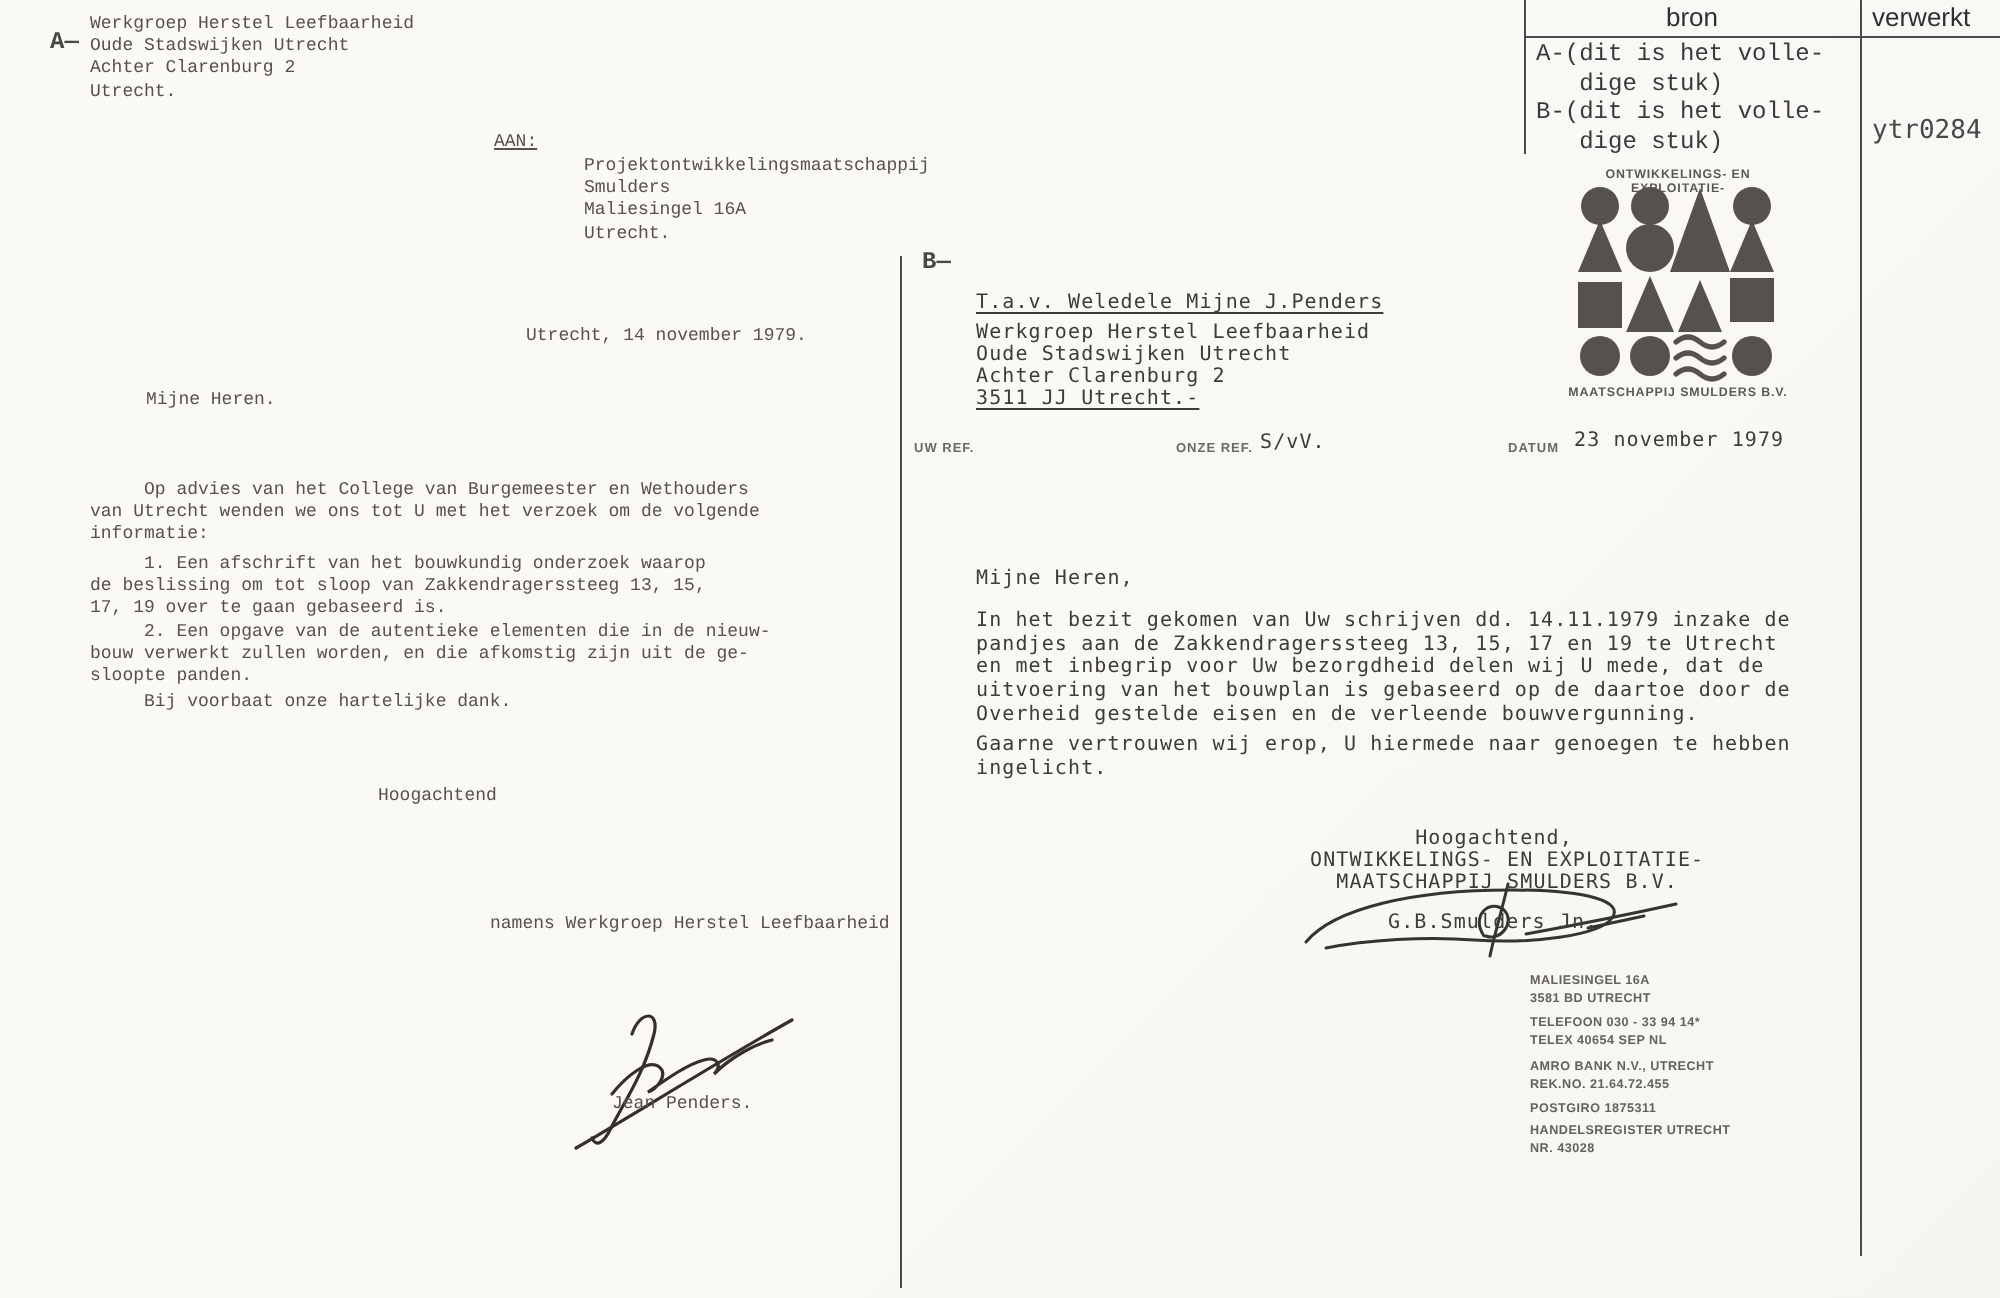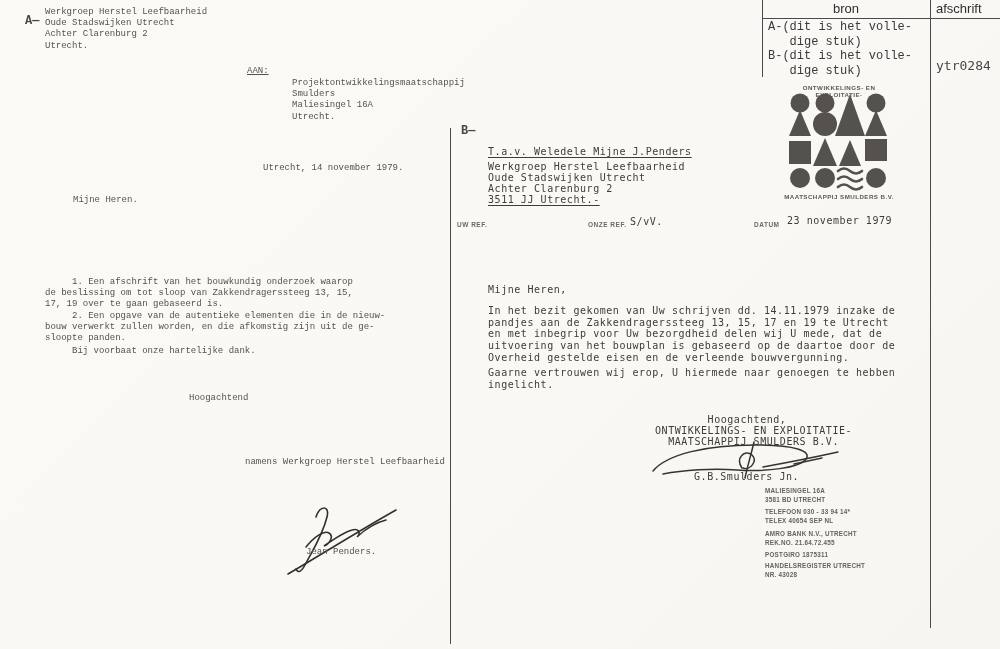--- a/index.html
+++ b/index.html
@@ -27,21 +27,21 @@
   .reg-notes{font-family:"Liberation Mono",monospace;font-size:12px;line-height:14.6px;color:#3c3a38;}
   .reg-code{font-family:"DejaVu Sans Mono",monospace;font-size:13px;color:#4a4846;}
   svg{display:block;}
 </style>
 </head>
 <body>
 
 <div class="paper">
 
   <div class="abs reg-head" style="left:762px;top:1px;width:168px;text-align:center;">bron</div>
-  <div class="abs reg-head" style="left:936px;top:1px;">afschrift</div>
+  <div class="abs reg-head" style="left:936px;top:1px;">verwerkt</div>
   <div class="abs hline" style="left:762px;top:18px;width:238px;"></div>
   <div class="abs vline" style="left:762px;top:0px;height:77px;"></div>
   <div class="abs vline" style="left:930px;top:0px;height:628px;"></div>
   <pre class="abs reg-notes" style="left:768px;top:20px;">A-(dit is het volle-
    dige stuk)
 B-(dit is het volle-
    dige stuk)</pre>
   <div class="abs reg-code" style="left:936px;top:58px;">ytr0284</div>
 
   <div class="abs marker" style="left:25px;top:14px;">A—</div>
@@ -49,20 +49,23 @@
 Oude Stadswijken Utrecht
 Achter Clarenburg 2
 Utrecht.</pre>
   <div class="abs tw-a" style="left:247px;top:66px;text-decoration:underline;">AAN:</div>
   <pre class="abs tw-a" style="left:264px;top:78px;margin-left:28px;">Projektontwikkelingsmaatschappij
 Smulders
 Maliesingel 16A
 Utrecht.</pre>
   <div class="abs tw-a" style="left:263px;top:163px;">Utrecht, 14 november 1979.</div>
   <div class="abs tw-a" style="left:73px;top:195px;">Mijne Heren.</div>
+  <pre class="abs tw-a" style="left:45px;top:240px;">     Op advies van het College van Burgemeester en Wethouders
+van Utrecht wenden we ons tot U met het verzoek om de volgende
+informatie:</pre>
   <pre class="abs tw-a" style="left:45px;top:277px;">     1. Een afschrift van het bouwkundig onderzoek waarop
 de beslissing om tot sloop van Zakkendragerssteeg 13, 15,
 17, 19 over te gaan gebaseerd is.
      2. Een opgave van de autentieke elementen die in de nieuw-
 bouw verwerkt zullen worden, en die afkomstig zijn uit de ge-
 sloopte panden.</pre>
   <pre class="abs tw-a" style="left:45px;top:346px;">     Bij voorbaat onze hartelijke dank.</pre>
   <div class="abs tw-a" style="left:189px;top:393px;">Hoogachtend</div>
   <div class="abs tw-a" style="left:245px;top:457px;">namens Werkgroep Herstel Leefbaarheid</div>
 
@@ -124,21 +127,21 @@
   <pre class="abs tw-b" style="left:488px;top:367px;">Gaarne vertrouwen wij erop, U hiermede naar genoegen te hebben
 ingelicht.</pre>
 
   <svg class="abs" style="left:645px;top:438px;" width="200" height="48" viewBox="0 0 200 48" fill="none" stroke="#36342f" stroke-width="1.5" stroke-linecap="round">
     <path d="M8,33 C22,16 62,7 110,7 C150,7 167,13 161,21 C155,30 120,34 92,32 C68,30 38,32 18,36"></path>
     <path d="M97,30 C90,20 100,11 107,17 C113,23 105,33 98,30"></path>
     <path d="M109,4 C106,17 102,30 100,40"></path>
     <path d="M118,29 C140,25 166,20 193,14"></path>
     <path d="M149,26 L177,20"></path>
   </svg>
-  <div class="abs tw-b" style="left:694px;top:471px;text-align:center;">G.B.Smulders Jn.</div>
+  <div class="abs tw-b" style="left:694px;top:456px;text-align:center;">G.B.Smulders Jn.</div>
 
   <pre class="abs footer-text" style="left:765px;top:487px;">MALIESINGEL 16A
 3581 BD UTRECHT</pre>
   <pre class="abs footer-text" style="left:765px;top:508px;">TELEFOON 030 - 33 94 14*
 TELEX 40654 SEP NL</pre>
   <pre class="abs footer-text" style="left:765px;top:530px;">AMRO BANK N.V., UTRECHT
 REK.NO. 21.64.72.455</pre>
   <pre class="abs footer-text" style="left:765px;top:551px;">POSTGIRO 1875311</pre>
   <pre class="abs footer-text" style="left:765px;top:562px;">HANDELSREGISTER UTRECHT
 NR. 43028</pre>

